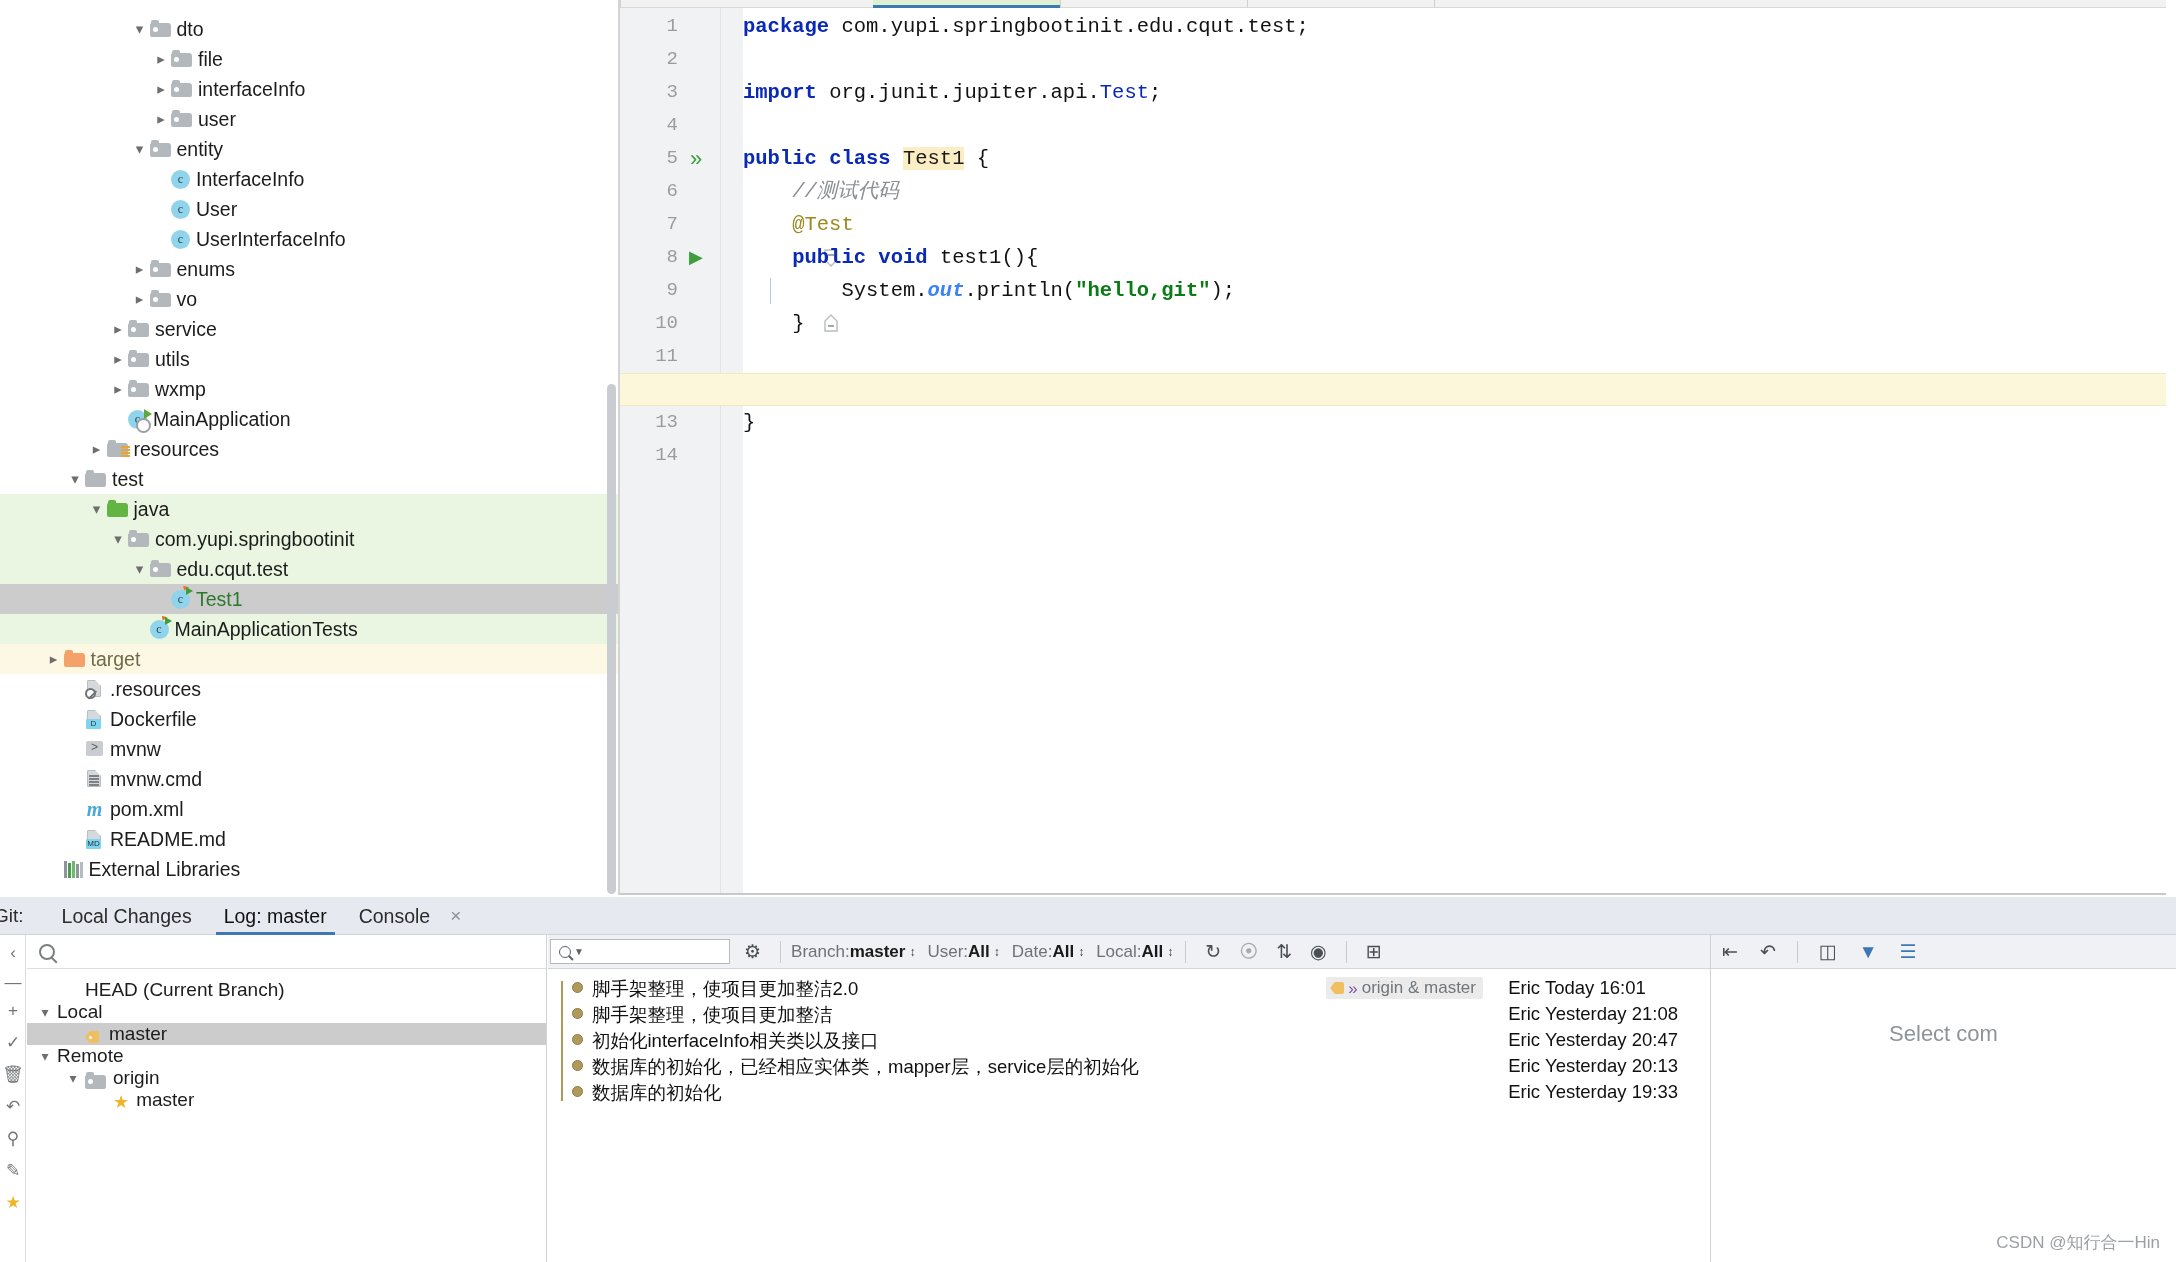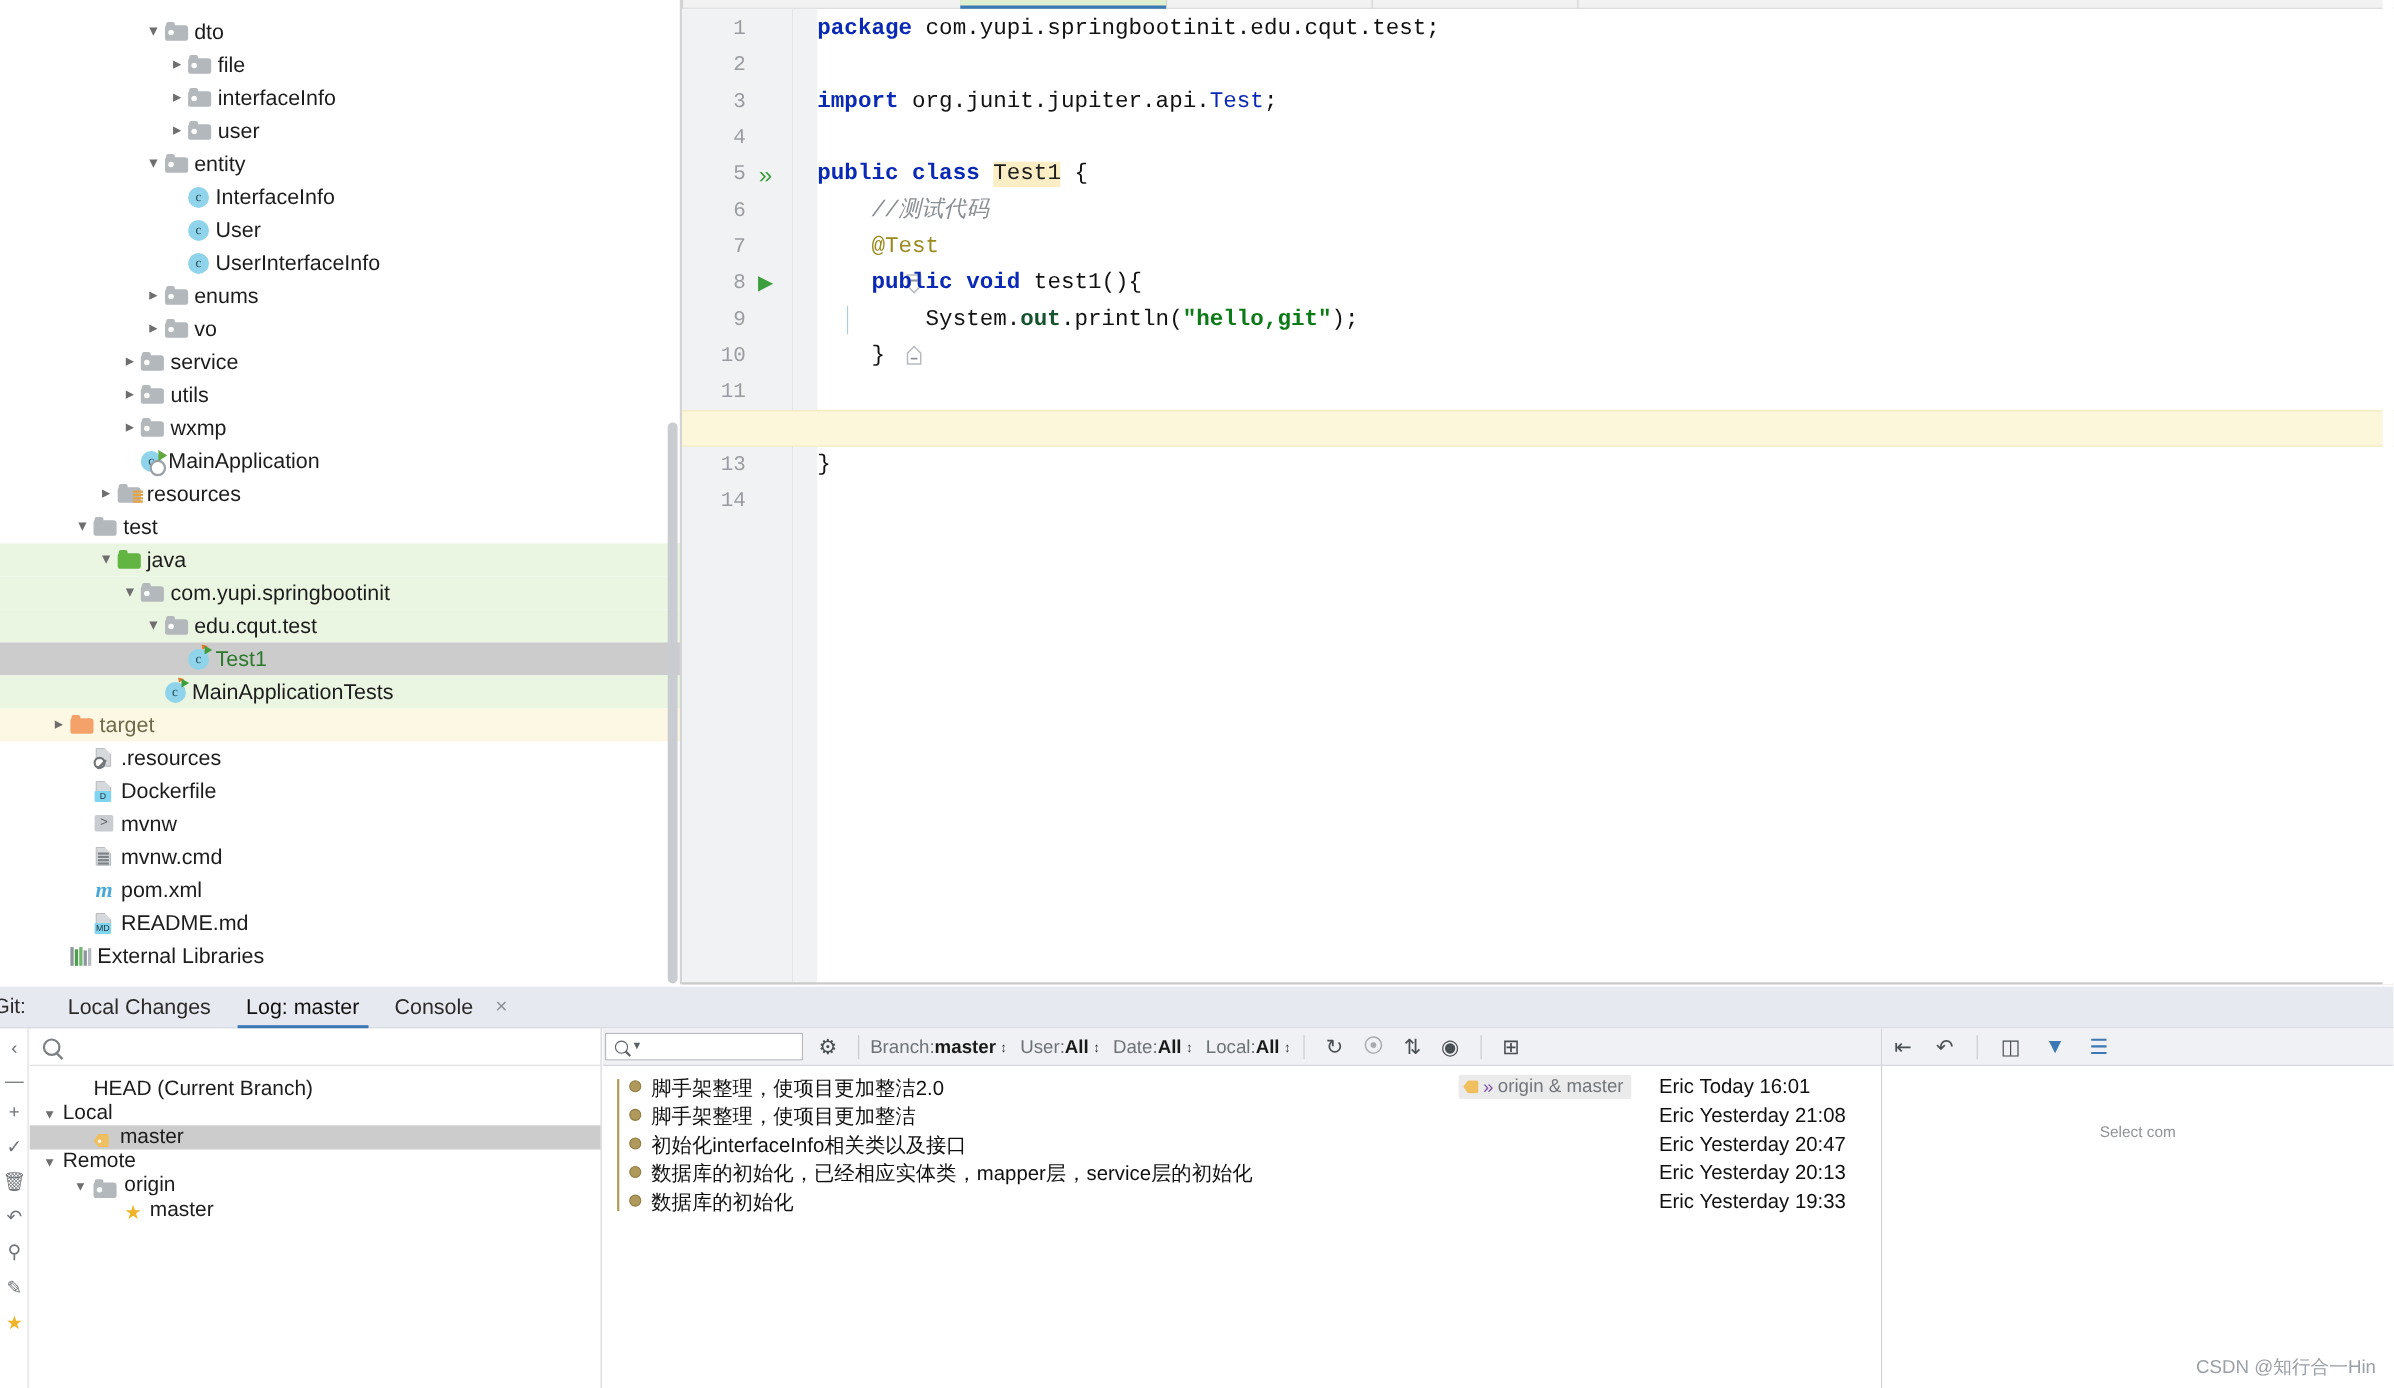--- a/index.html
+++ b/index.html
@@ -204,21 +204,21 @@
     position:absolute; left:123px; top:8px; right:0; bottom:0;
     font-family:"Liberation Mono", monospace; font-size:20.5px;
     white-space:pre; overflow:hidden;
   }
   .cl{ position:absolute; left:0; height:33px; line-height:33px; }
   .k{ color:#0a29b5; font-weight:bold; }
   .ident{ color:#121212; }
   .str{ color:#0a7b16; font-weight:bold; }
   .ann{ color:#9b8b1f; }
   .cmt{ color:#8a8f93; font-style:italic; }
-  .fld{ color:#14532d; font-weight:bold; }
+  .fld{ color:#3b82f6; font-style:italic; font-weight:bold; }
   .hl{ background:#fbedc4; }
   #caret-line{
     position:absolute; left:0; right:0; height:33px; background:#fcf6da;
     border-top:1px solid #f2e9c0; border-bottom:1px solid #f2e9c0;
   }
   #caret-line-gutter{
     position:absolute; left:0; width:123px; height:33px; background:#f3eccf;
   }
   #indent-guide{
     position:absolute; width:1px; background:#b7d4ea;
@@ -330,21 +330,21 @@
     position:absolute; right:0; top:38px; width:466px; bottom:0; background:#ffffff;
     border-left:1px solid #d2d2d2;
   }
   #details-toolbar{
     position:absolute; left:0; top:0; right:0; height:34px; background:#eff1f4;
     border-bottom:1px solid #d2d5da; display:flex; align-items:center;
   }
   .dt-ico{ font-size:19px; color:#4a4f54; margin:0 11px; }
   #details-empty{
     position:absolute; left:0; right:0; top:86px; text-align:center;
-    color:#8f9499; font-size:14px;
+    color:#8f9499; font-size:22px;
   }
   #watermark{
     position:absolute; right:16px; bottom:8px; color:#9aa0a6; font-size:17px;
   }
   #right-edge-strip{
     position:absolute; right:0; top:0; width:10px; height:895px; background:#ffffff;
   }
 </style>
 </head>
 <body>

